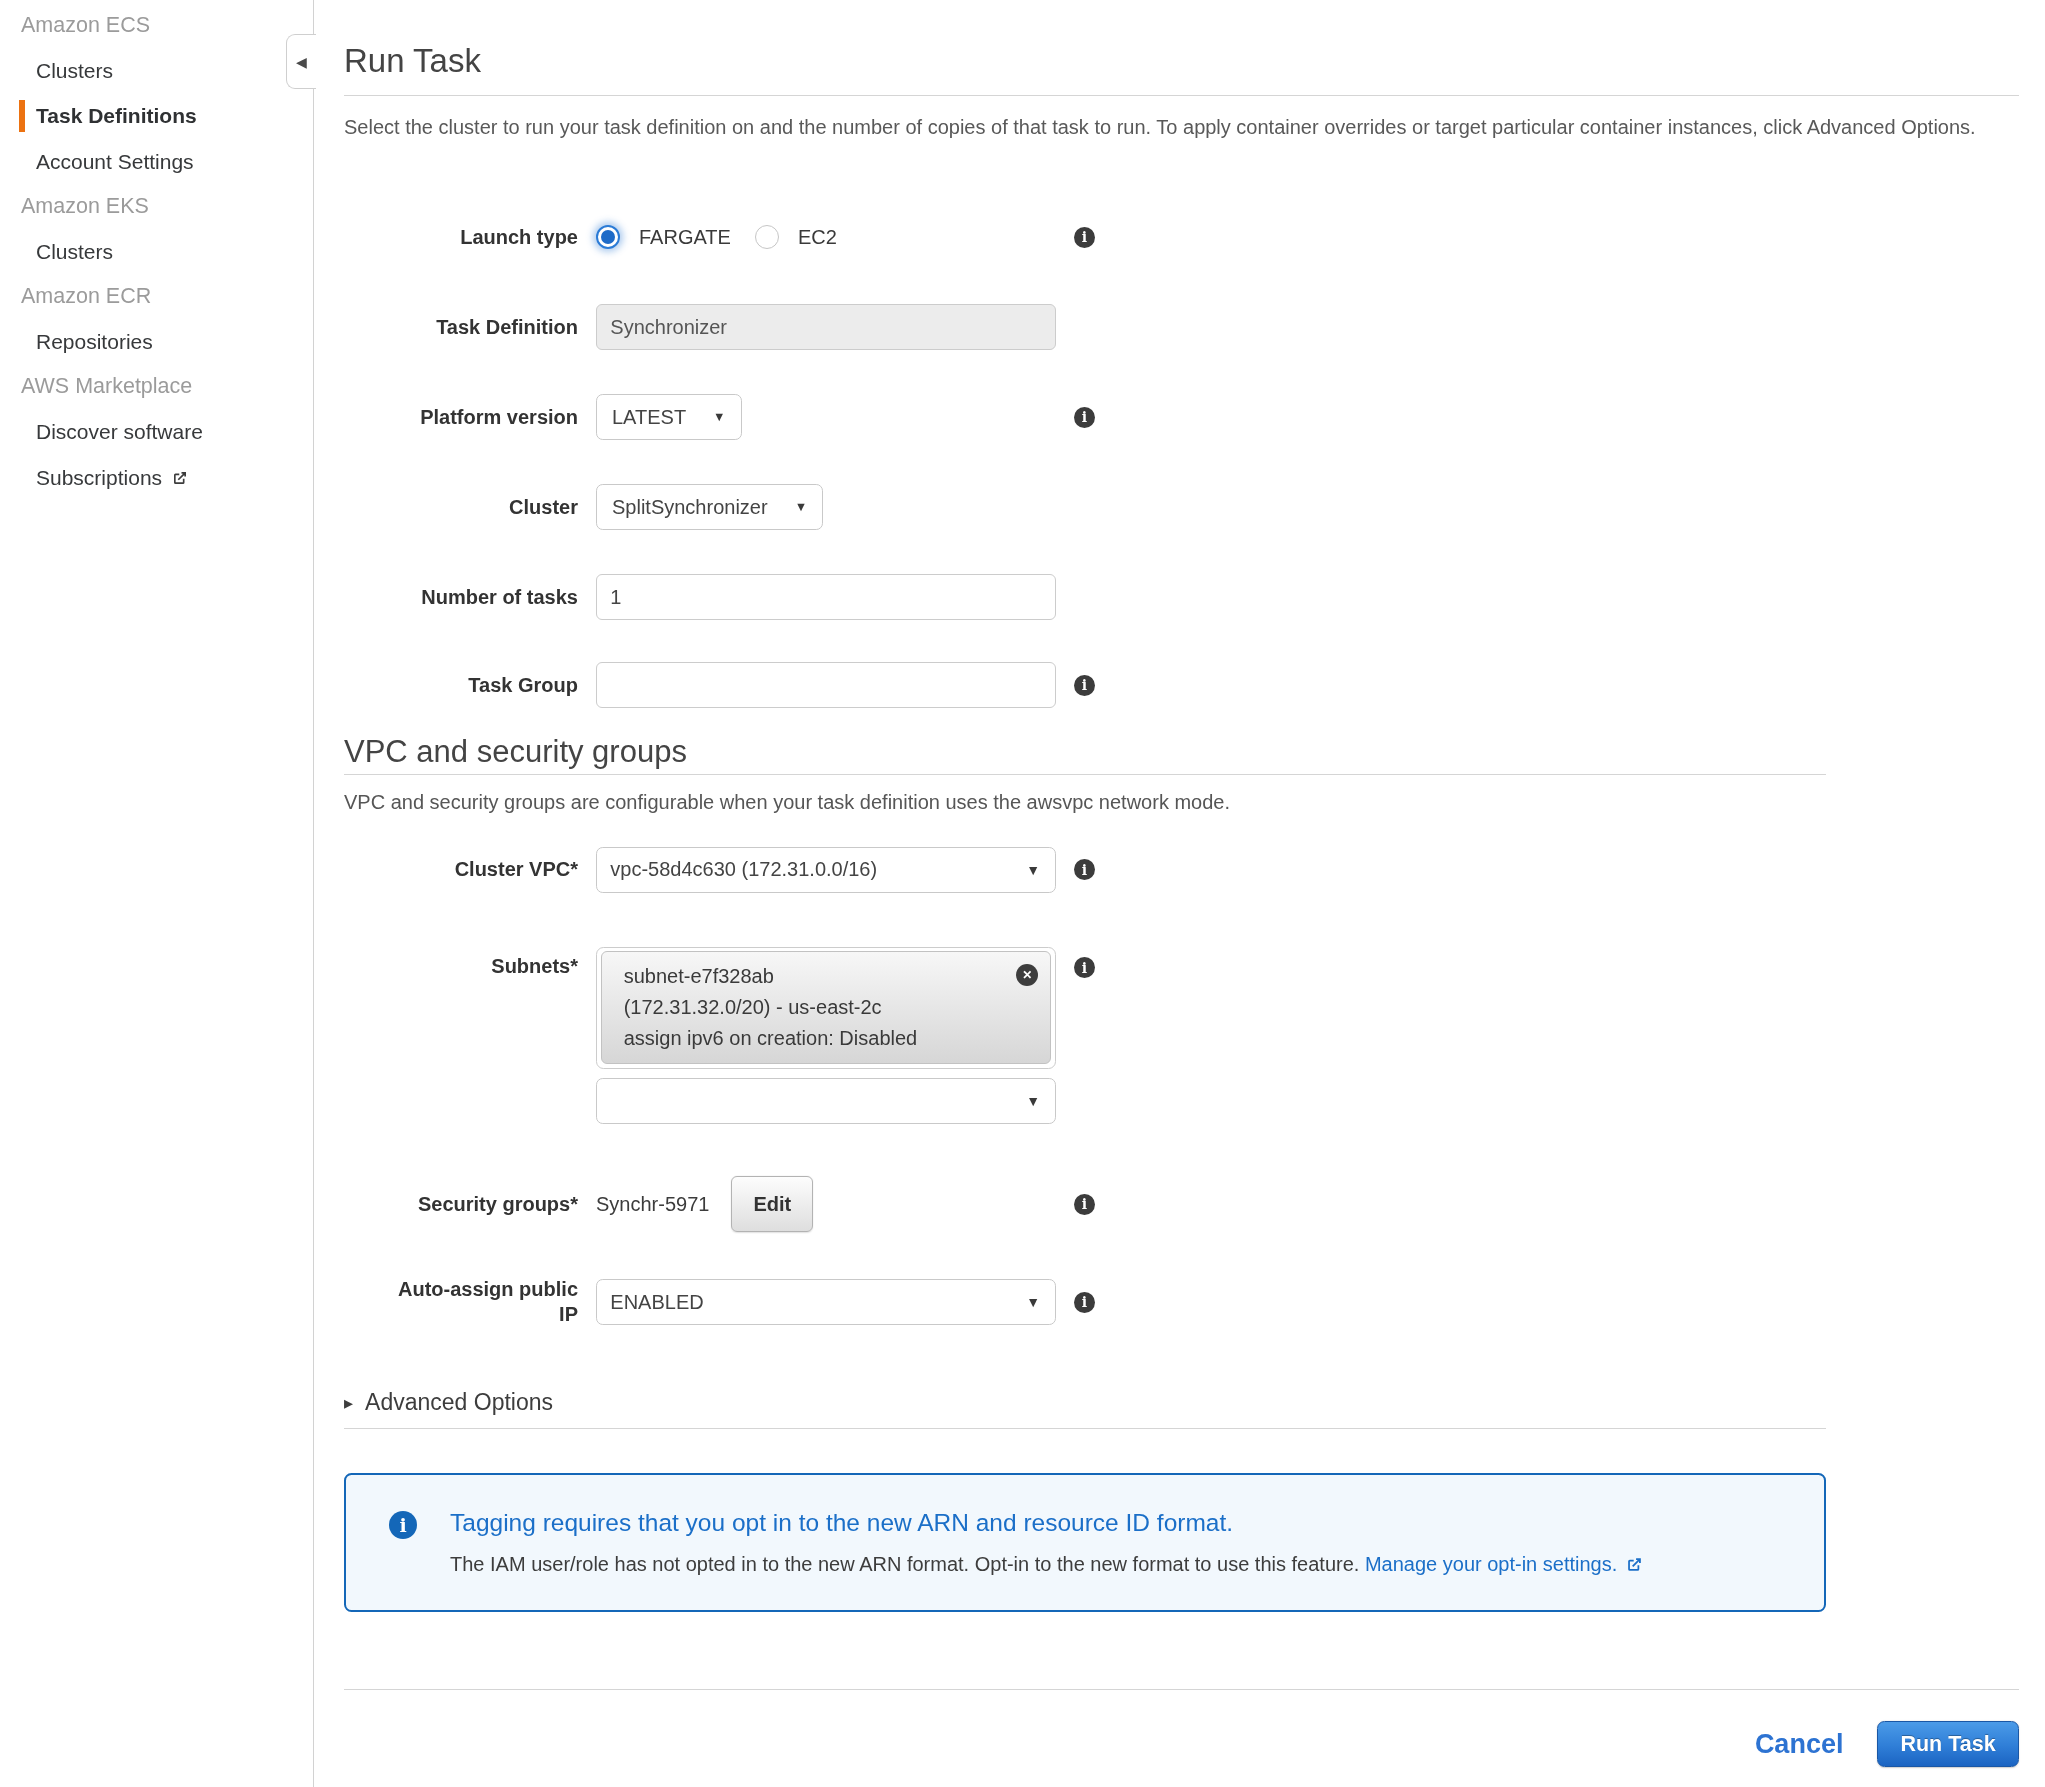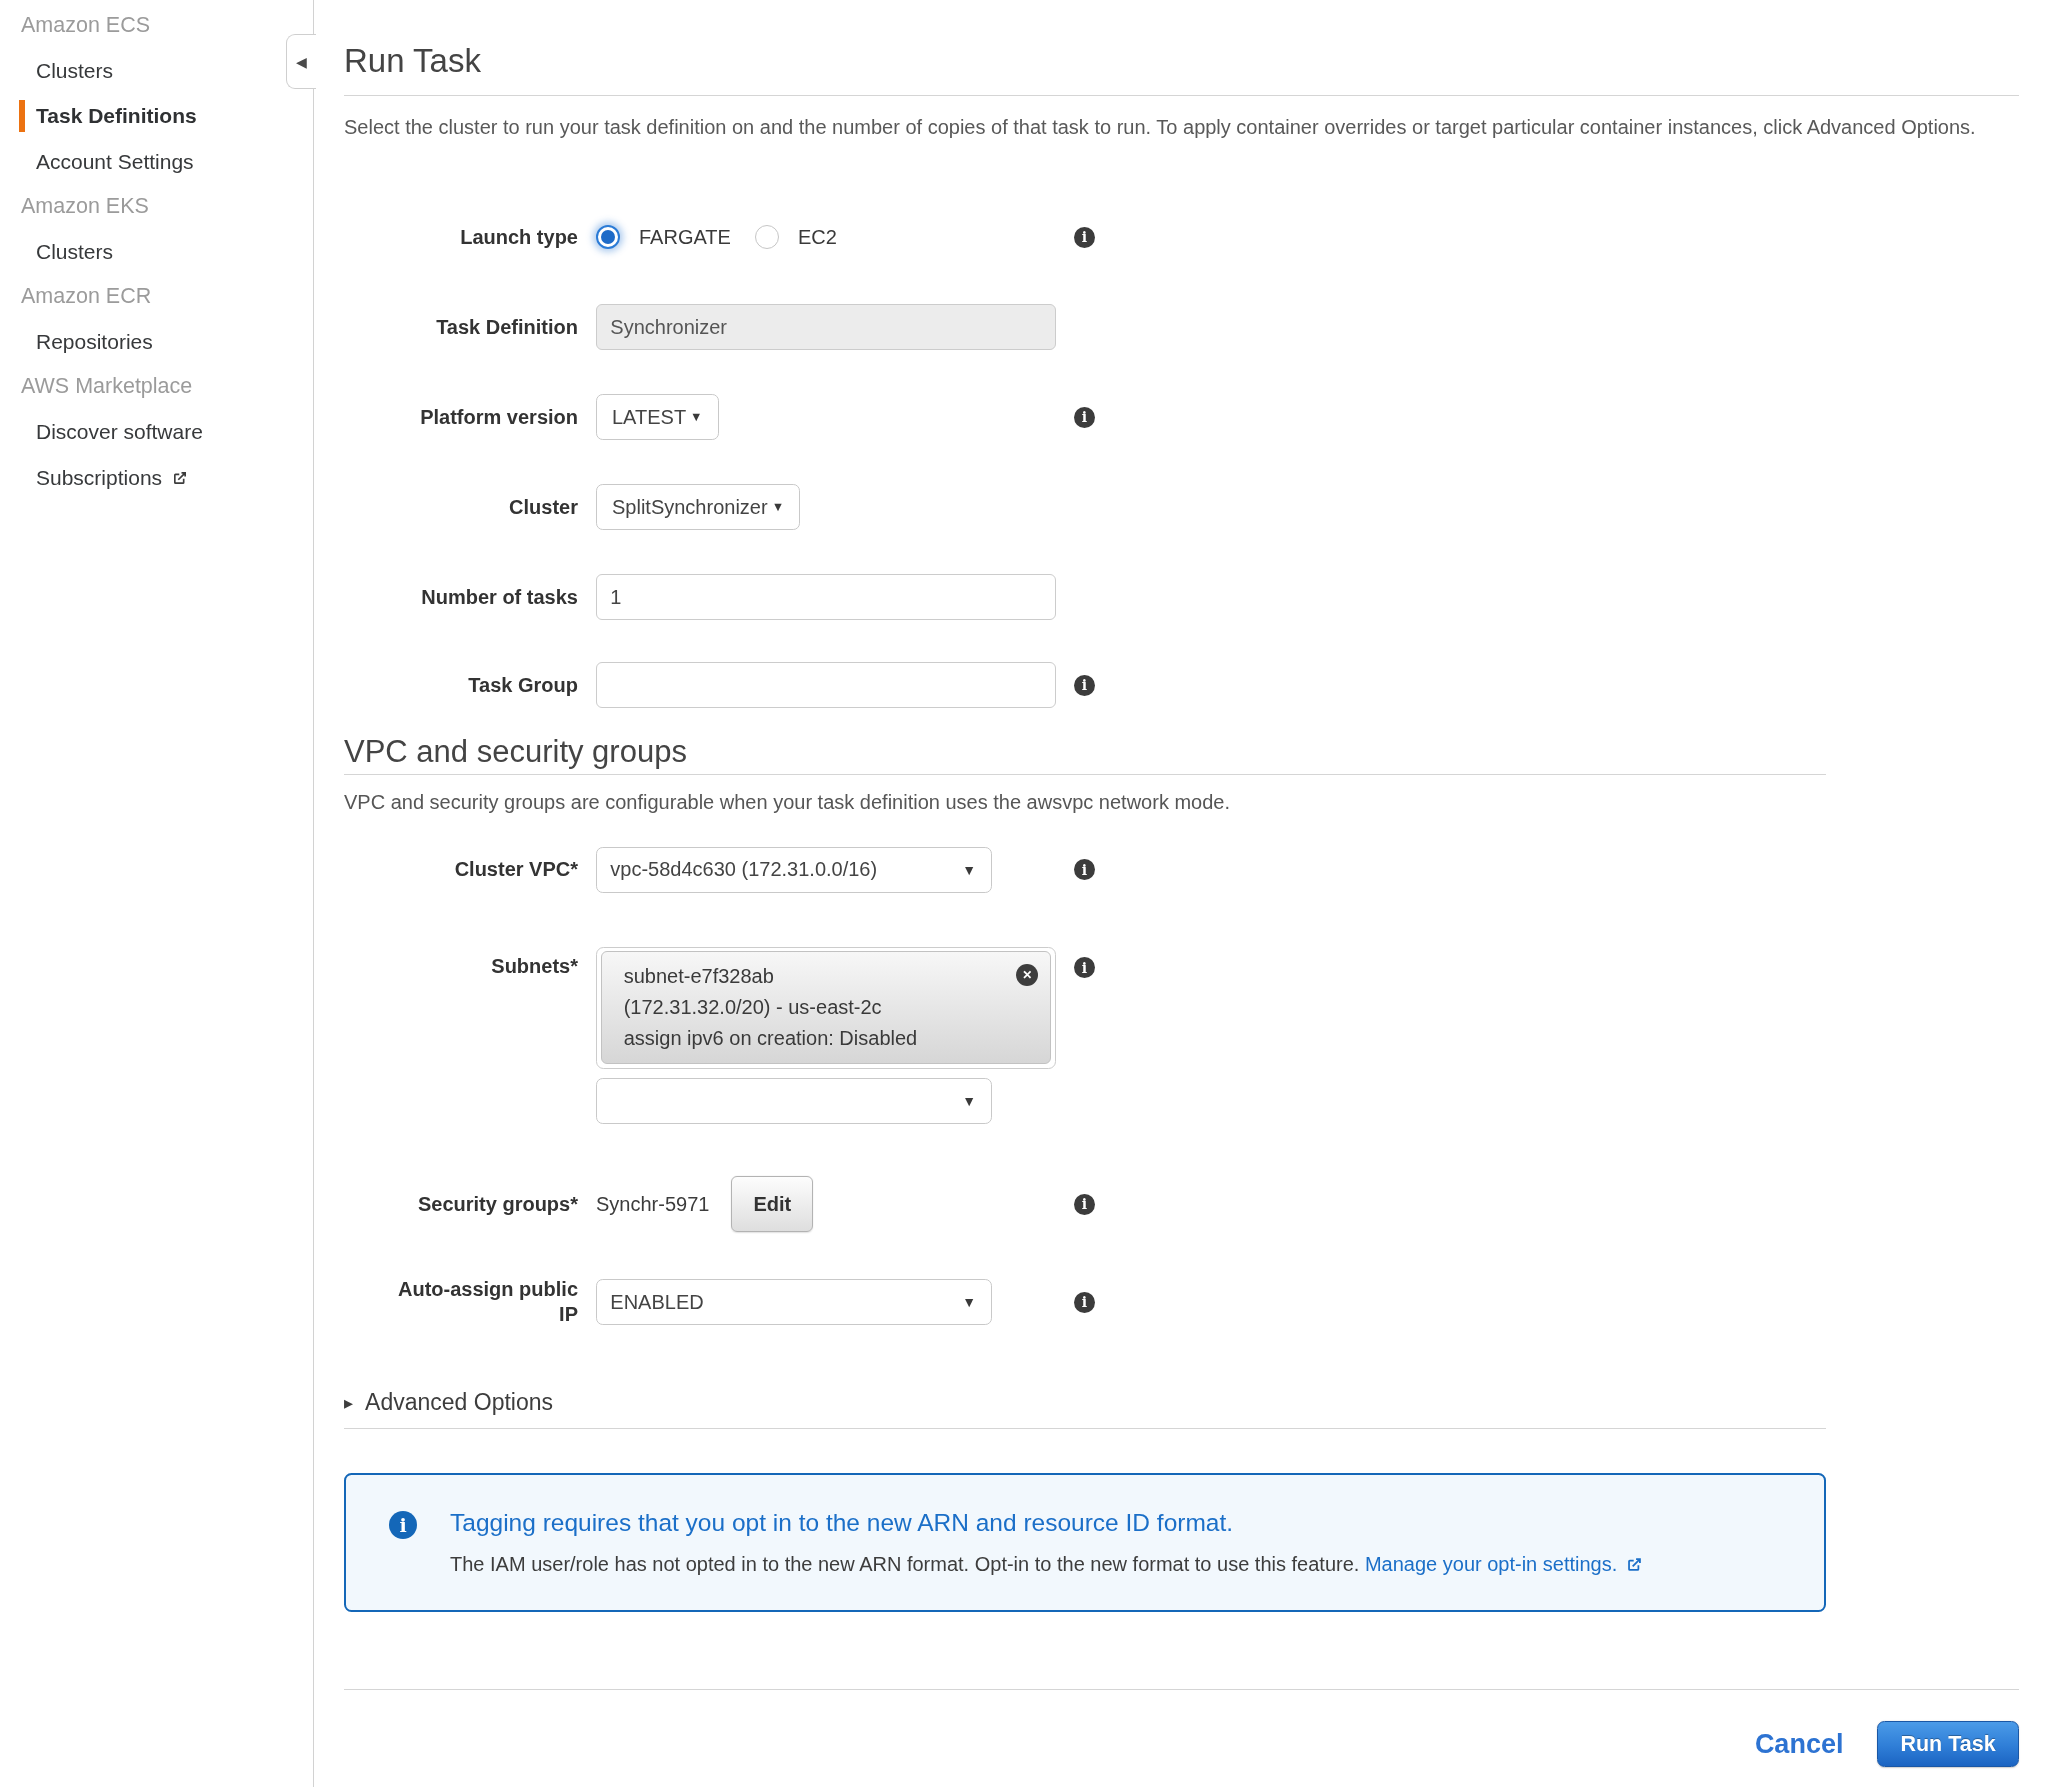--- a/index.html
+++ b/index.html
@@ -54,22 +54,22 @@
   input.txt{
     width:528px;height:46px;border:1.5px solid #ccc;border-radius:6px;background:#fff;
     font-family:inherit;font-size:20px;color:#444;padding:0 13.3px;outline:none;
   }
   input.txt:disabled{background:#ececec;color:#555;}
 
   .dropdown{
     position:relative;height:46px;border:1.5px solid #c9c9c9;border-radius:6.7px;background:#fff;
     display:inline-flex;align-items:center;font-size:20px;color:#444;cursor:pointer;
   }
-  .dropdown.inline{padding:0 15px;gap:4px;}
-  .dropdown.full{width:396px;padding:0 42px 0 13.3px;}
+  .dropdown.inline{padding:0 15px;gap:27px;}
+  .dropdown.full{width:460px;padding:0 42px 0 13.3px;}
   .dropdown .caret{font-size:12.6px;color:#3a3a3a;line-height:1;}
   .dropdown.full .caret{position:absolute;right:15px;top:50%;transform:translateY(-50%);font-size:14px;}
 
   
   .radio-group{display:flex;align-items:center;gap:24px;}
   .radio-pair{display:flex;align-items:center;gap:19px;cursor:pointer;}
   .radio{width:24px;height:24px;border-radius:50%;border:1.5px solid #c6c6c6;background:#fff;flex:0 0 24px;}
   .radio.selected{
     border:2.2px solid #2b7bd6;position:relative;
     box-shadow:0 0 7.4px 3px rgba(74,140,217,0.45);

